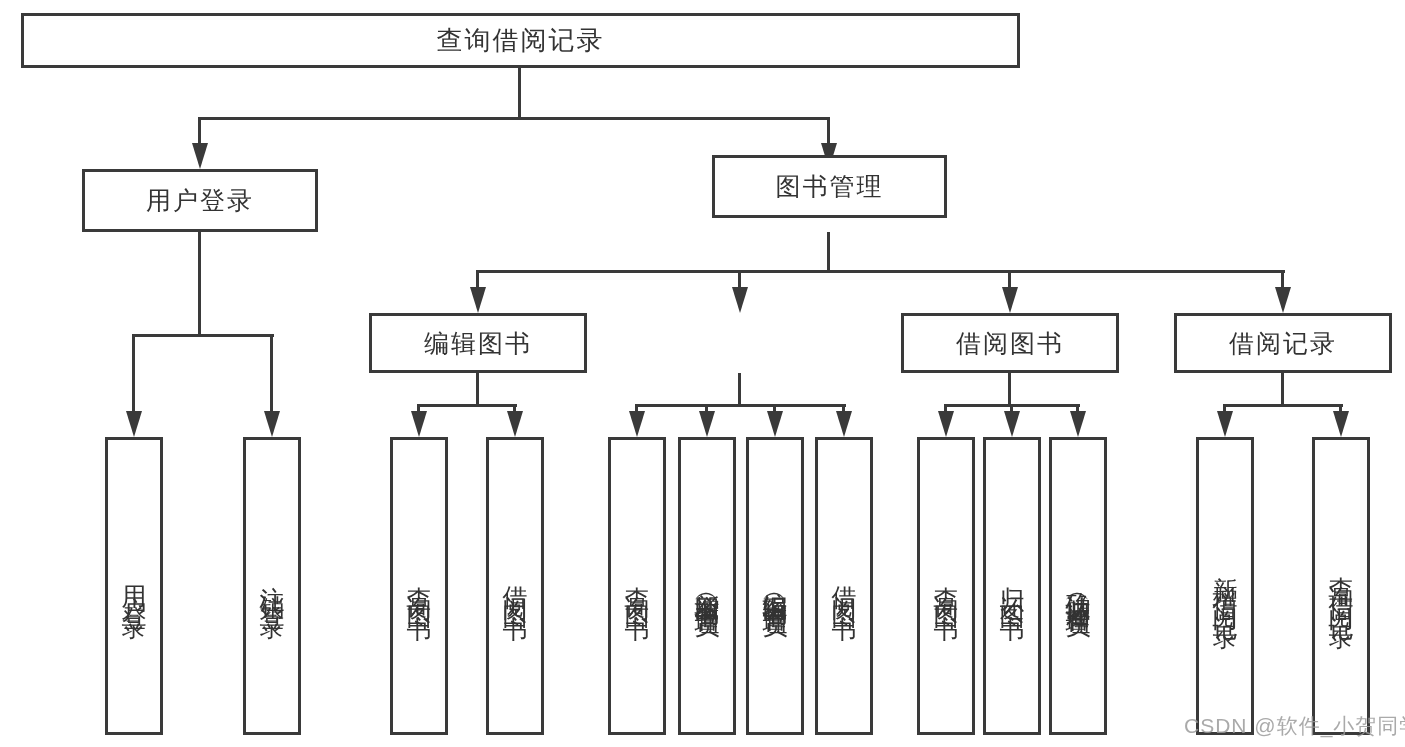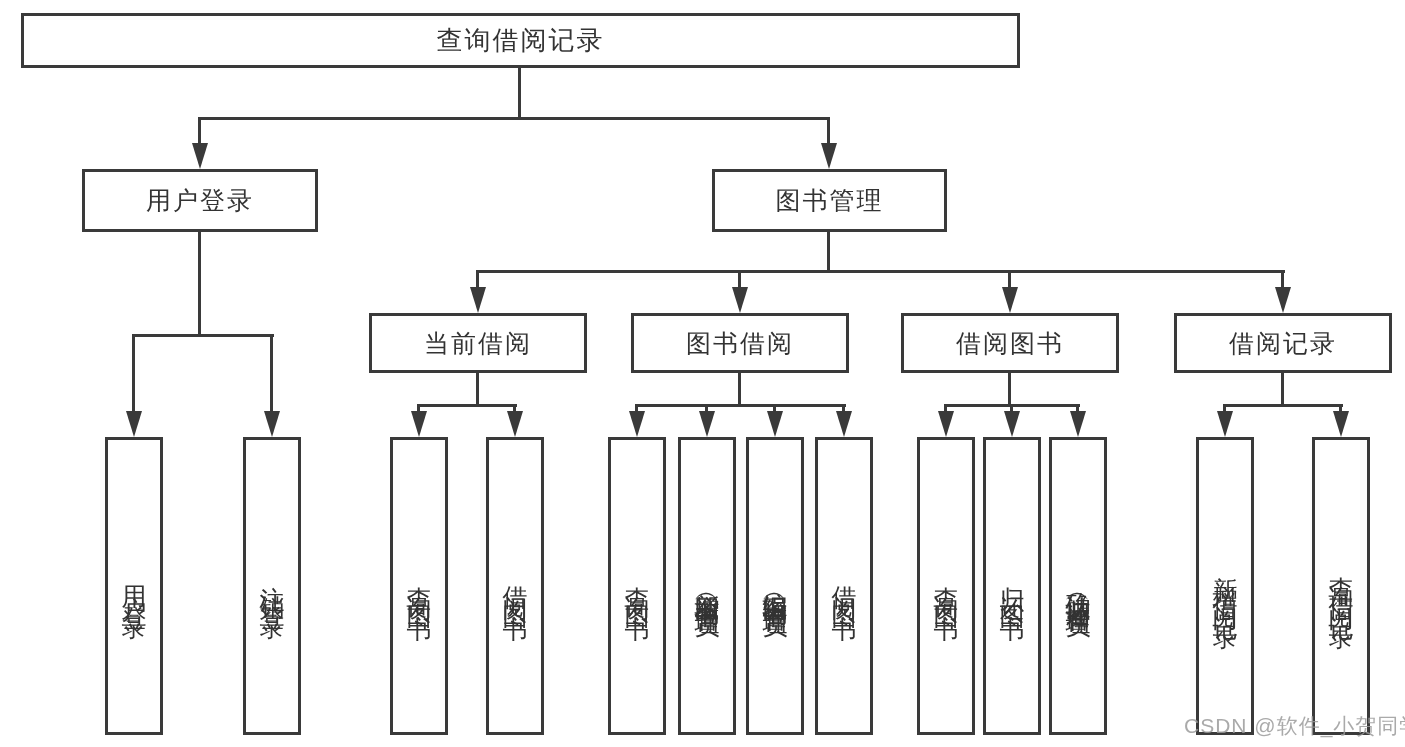--- a/index.html
+++ b/index.html
@@ -81,42 +81,41 @@
   <div class="box h root-box" style="left:21px; top:13px; width:999px; height:55px;">查询借阅记录</div>
 
   <div class="vline" style="left:518px; top:68px; height:52px;"></div>
   <div class="hline" style="left:198px; top:117px; width:632px;"></div>
   <div class="vline" style="left:198px; top:117px; height:26px;"></div>
   <div class="arrowhead" style="left:192px; top:143px;"></div>
   <div class="vline" style="left:827px; top:117px; height:26px;"></div>
   <div class="arrowhead" style="left:821px; top:143px;"></div>
 
   <div class="box h" style="left:82px; top:169px; width:236px; height:63px;">用户登录</div>
-  <div class="box h" style="left:712px; top:169px; width:235px; height:63px;">图书管理</div>
+  <div class="box h" style="left:712px; top:155px; width:235px; height:63px;">图书管理</div>
 
   <div class="vline" style="left:198px; top:232px; height:105px;"></div>
   <div class="hline" style="left:132px; top:334px; width:142px;"></div>
   <div class="vline" style="left:132px; top:334px; height:77px;"></div>
   <div class="arrowhead" style="left:126px; top:411px;"></div>
   <div class="vline" style="left:270px; top:334px; height:77px;"></div>
   <div class="arrowhead" style="left:264px; top:411px;"></div>
 
   <div class="vline" style="left:827px; top:232px; height:41px;"></div>
   <div class="hline" style="left:476px; top:270px; width:809px;"></div>
   <div class="vline" style="left:476px; top:270px; height:17px;"></div>
   <div class="arrowhead" style="left:470px; top:287px;"></div>
   <div class="vline" style="left:738px; top:270px; height:17px;"></div>
   <div class="arrowhead" style="left:732px; top:287px;"></div>
   <div class="vline" style="left:1008px; top:270px; height:17px;"></div>
   <div class="arrowhead" style="left:1002px; top:287px;"></div>
   <div class="vline" style="left:1281px; top:270px; height:17px;"></div>
   <div class="arrowhead" style="left:1275px; top:287px;"></div>
 
-  <div class="box h" style="left:369px; top:313px; width:218px; height:60px;">当前借阅</div>
-  <div class="box h" style="left:631px; top:313px; width:218px; height:60px;">图书借阅</div>
+  <div class="box h" style="left:369px; top:313px; width:218px; height:60px;">编辑图书</div>
   <div class="box h" style="left:901px; top:313px; width:218px; height:60px;">借阅图书</div>
   <div class="box h" style="left:1174px; top:313px; width:218px; height:60px;">借阅记录</div>
 
   <div class="vline" style="left:476px; top:373px; height:34px;"></div>
   <div class="hline" style="left:417px; top:404px; width:100px;"></div>
   <div class="vline" style="left:417px; top:404px; height:7px;"></div>
   <div class="arrowhead" style="left:411px; top:411px;"></div>
   <div class="vline" style="left:513px; top:404px; height:7px;"></div>
   <div class="arrowhead" style="left:507px; top:411px;"></div>
 

